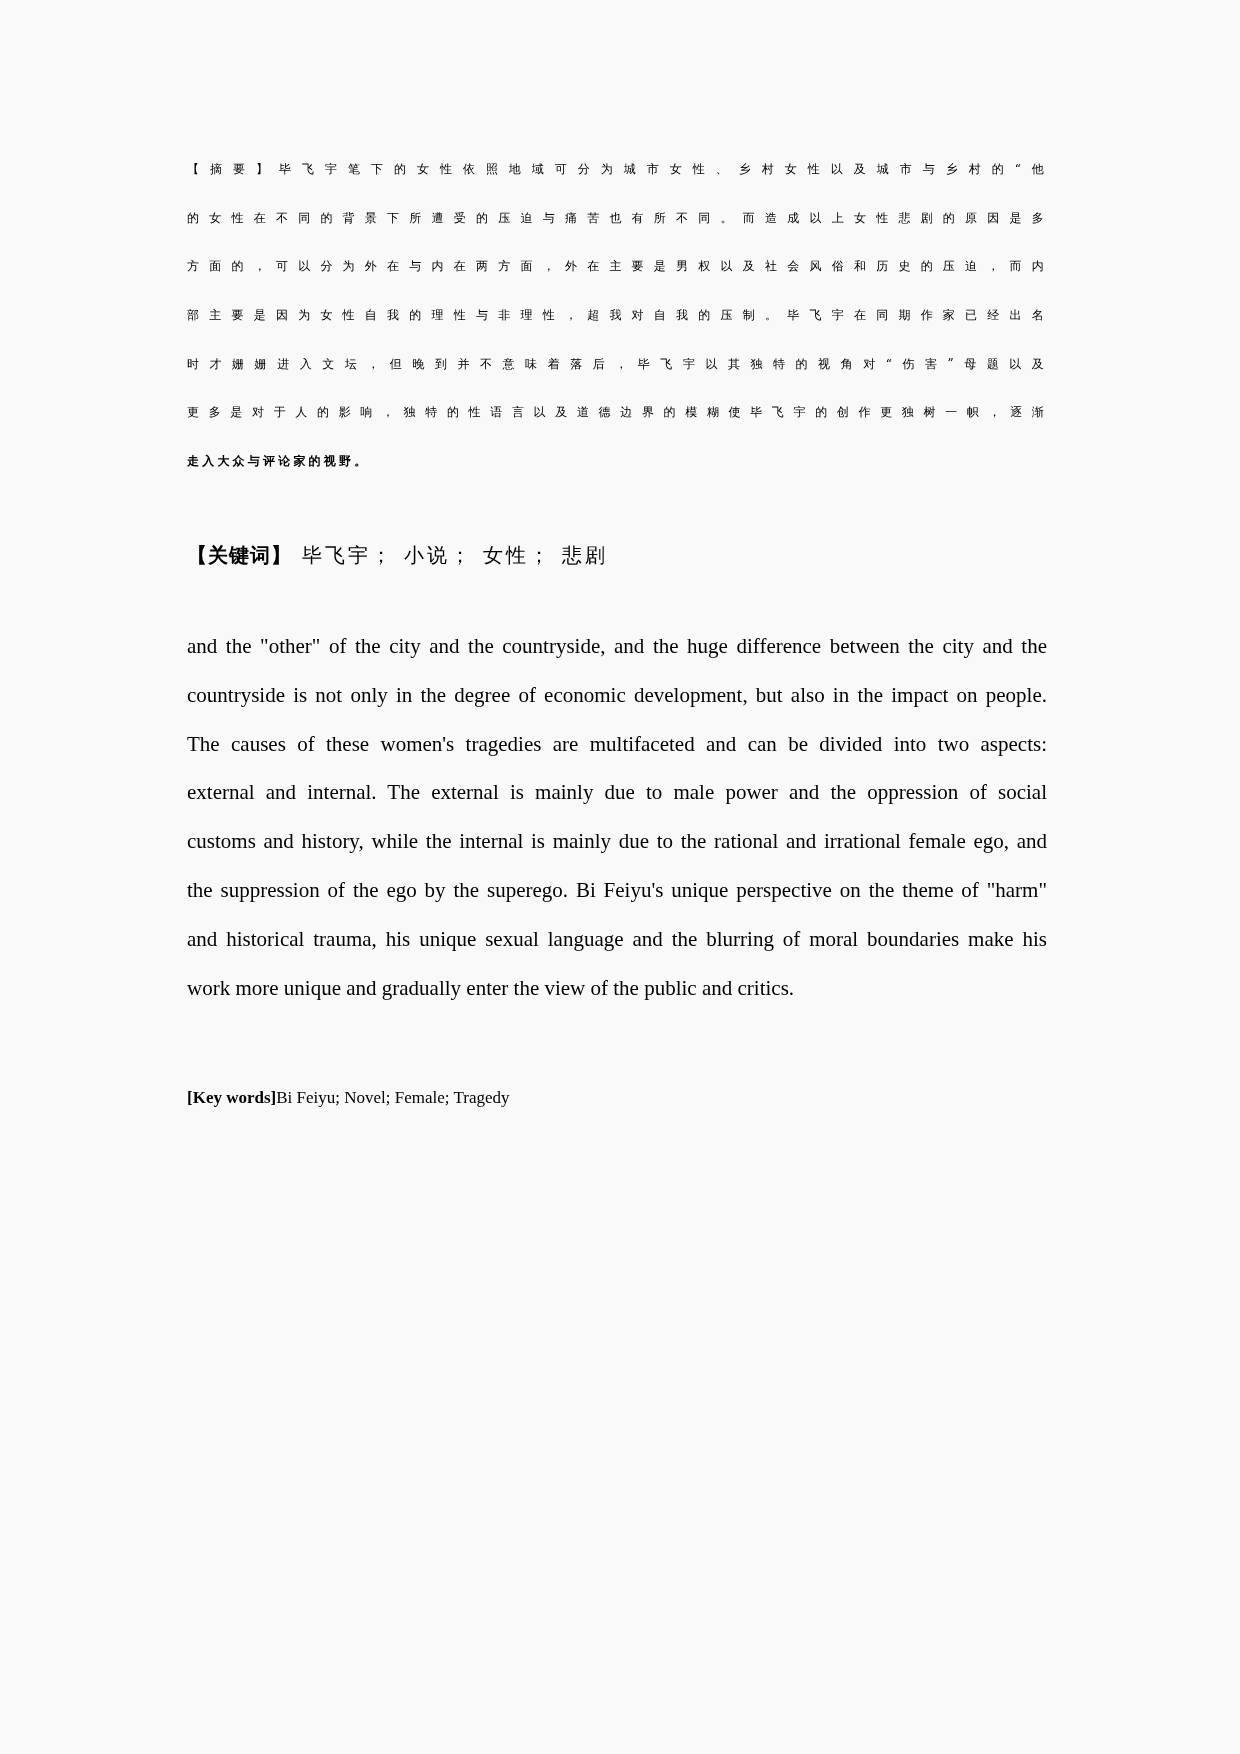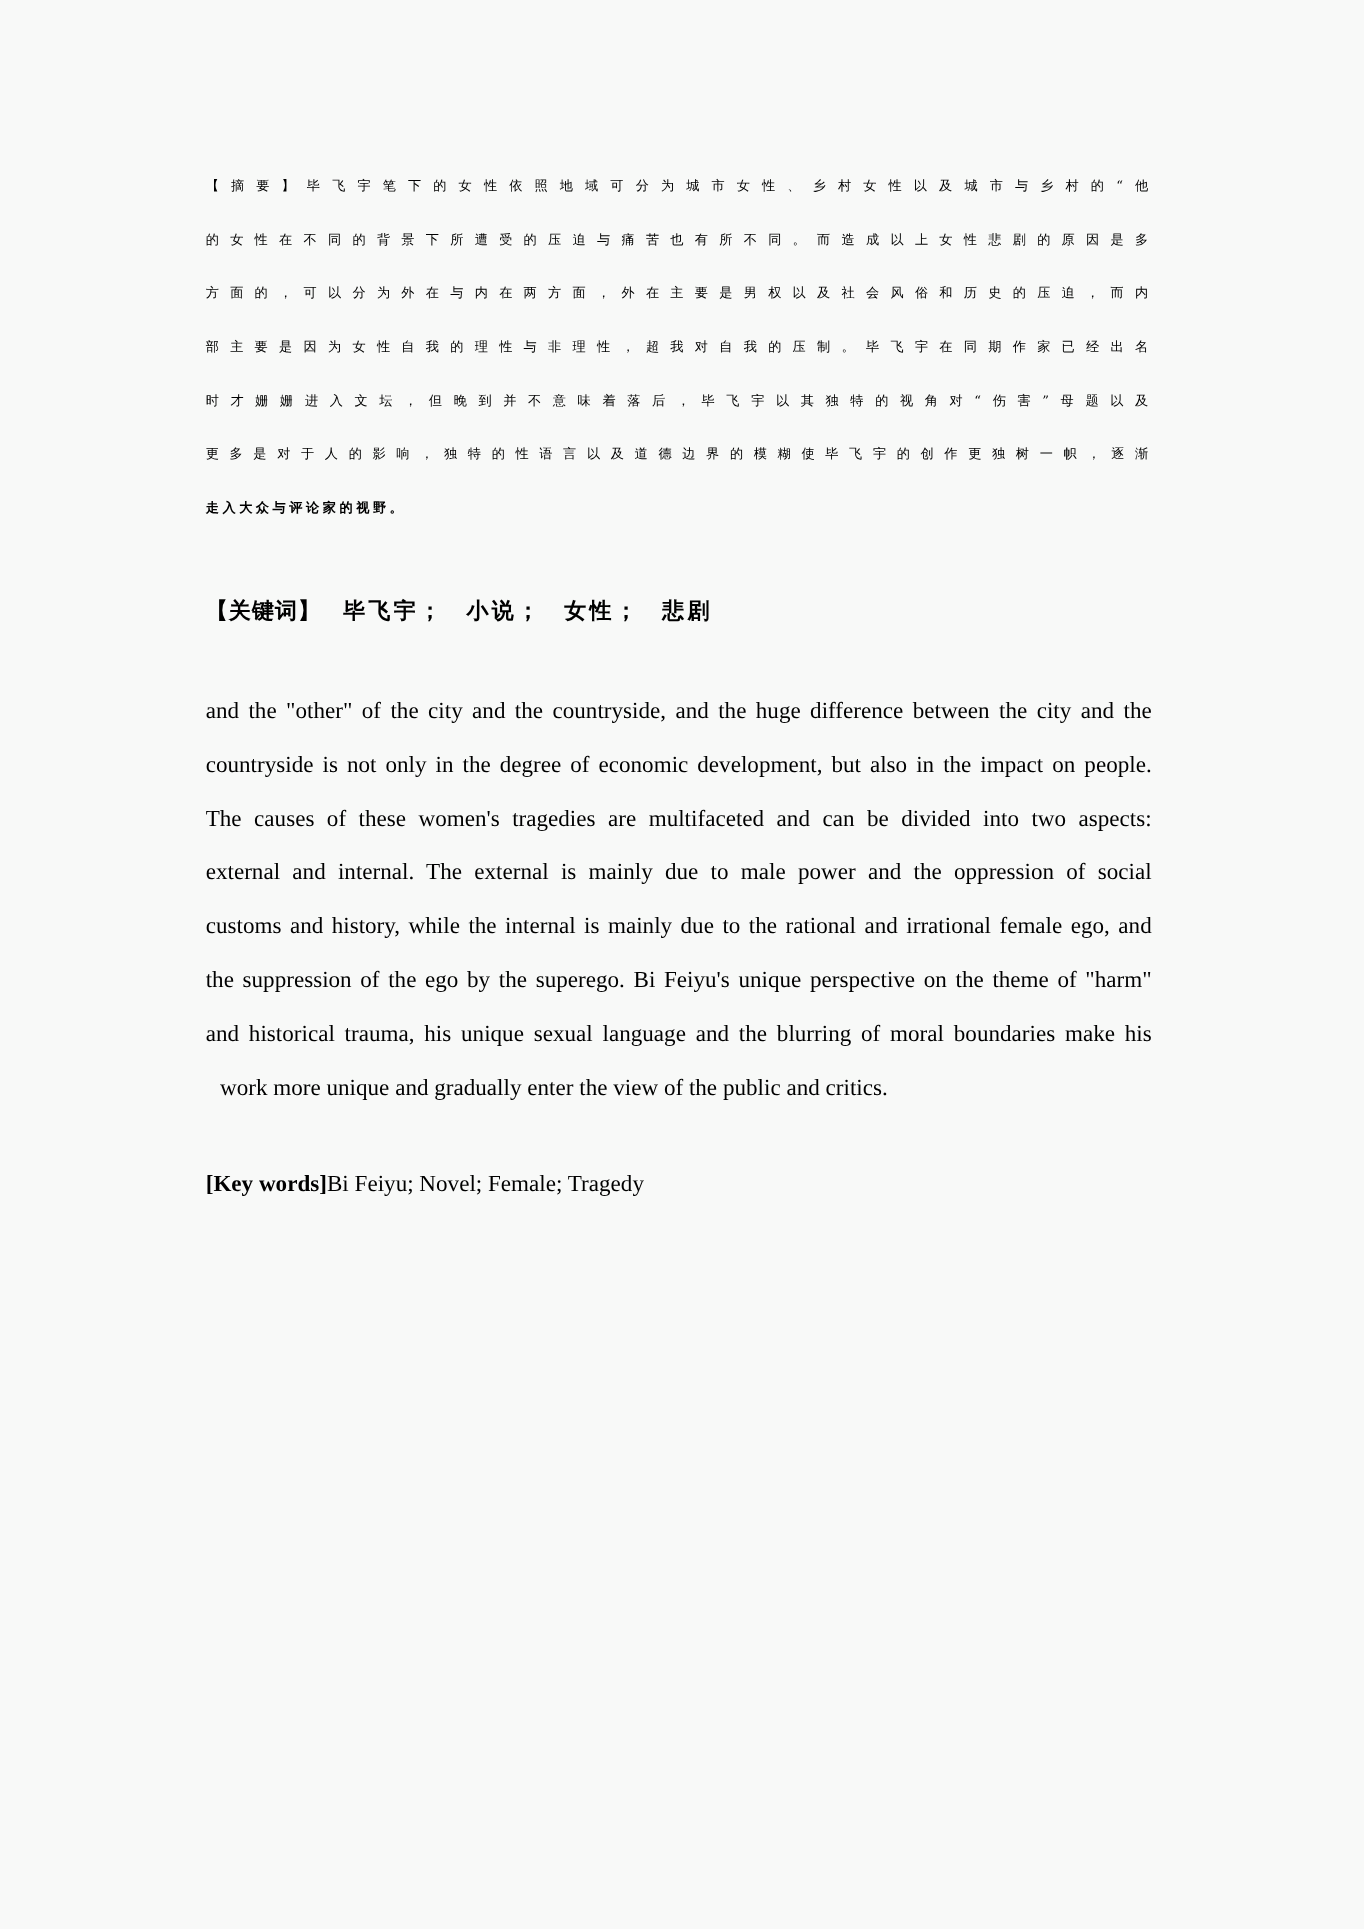--- a/index.html
+++ b/index.html
@@ -55,53 +55,51 @@
     font-size: 20px;
     line-height: 40px;
     white-space: nowrap;
   }
   .cn-keywords .kw-label {
     font-weight: bold;
     letter-spacing: 1px;
   }
   .cn-keywords .kw-item {
     letter-spacing: 3px;
-    margin-left: 20px;
-    font-weight: bold;
+    margin-left: 10px;
   }
   .en-abstract {
     position: absolute;
     left: 0;
     top: 622px;
     width: 860px;
     font-family: "Liberation Serif", "DejaVu Serif", serif;
     font-size: 21px;
     line-height: 48.8px;
   }
   .en-line {
     display: block;
     white-space: nowrap;
     text-align: justify;
     text-align-last: justify;
     height: 48.8px;
   }
   .en-line.last {
     text-align-last: left;
-    margin-left: 13px;
   }
   .en-label-bracket {
     font-weight: bold;
   }
   .en-keywords {
     position: absolute;
     left: 0;
-    top: 1058px;
+    top: 1080px;
     width: 860px;
     font-family: "Liberation Serif", "DejaVu Serif", serif;
-    font-size: 21px;
+    font-size: 17px;
     line-height: 36px;
     white-space: nowrap;
   }
   .en-keywords .kw-label {
     font-weight: bold;
   }
 </style>
 </head>
 <body>
 

